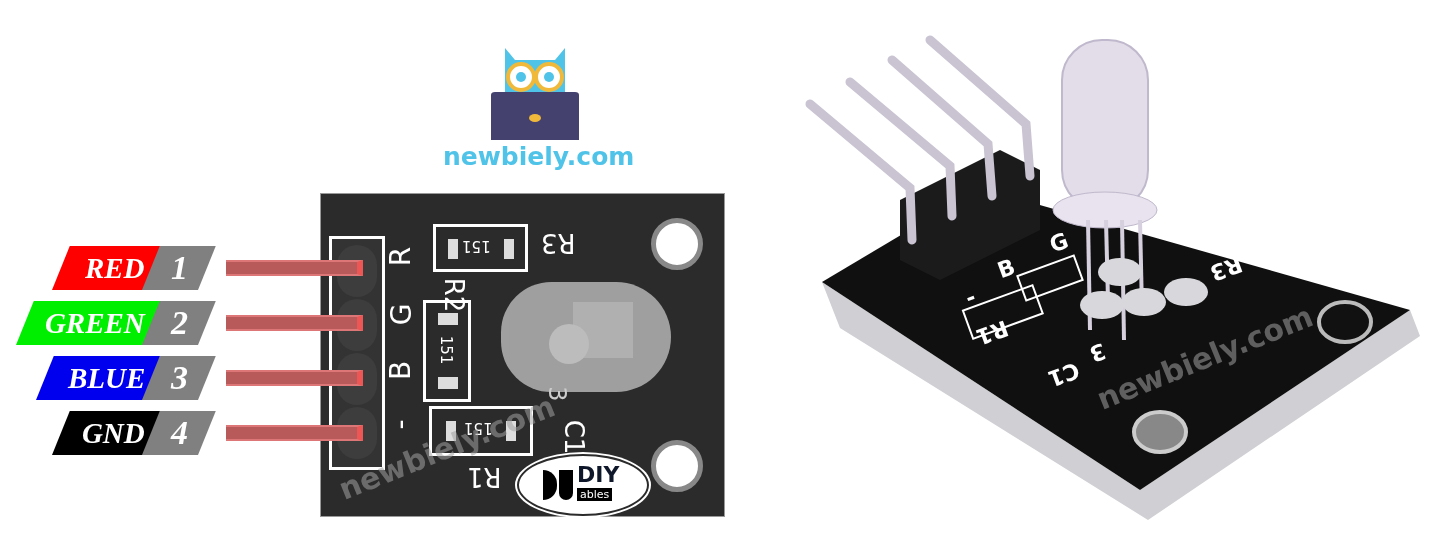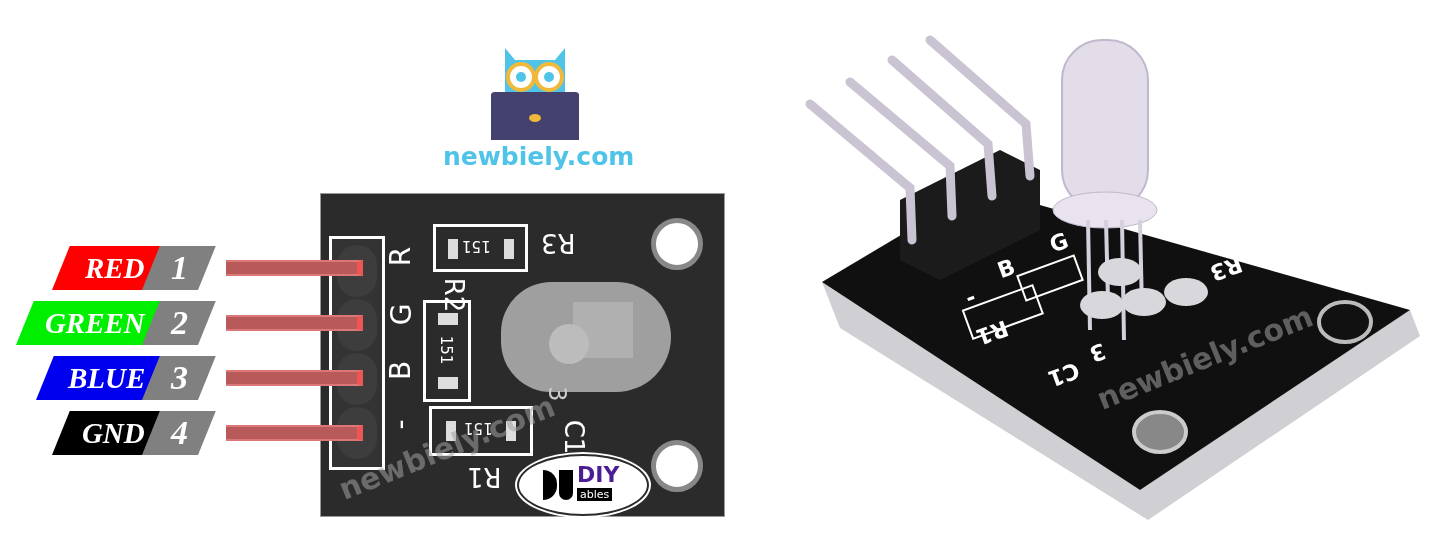--- a/index.html
+++ b/index.html
@@ -119,21 +119,21 @@
   </div>
   <div class="silk" style="left:228px;top:186px;font-size:24px;color:#ccc;transform:rotate(90deg)">3</div>
   <div class="silk" style="left:236px;top:228px;font-size:26px;transform:rotate(90deg)">C1</div>
 
   <div class="abs" style="left:330px;top:24px;width:52px;height:52px;border-radius:50%;background:#fff;border:5px solid #888;box-sizing:border-box"></div>
   <div class="abs" style="left:330px;top:246px;width:52px;height:52px;border-radius:50%;background:#fff;border:5px solid #888;box-sizing:border-box"></div>
 
   <div class="abs" style="left:196px;top:260px;width:128px;height:58px;border-radius:50%;background:#fff;border:2px solid #2b2b2b;box-shadow:0 0 0 2px #fff">
     <div class="abs" style="left:24px;top:14px;width:14px;height:30px;background:#000;border-radius:0 15px 15px 0"></div>
     <div class="abs" style="left:40px;top:14px;width:14px;height:30px;background:#000;border-radius:0 0 10px 10px"></div>
-    <div class="abs" style="left:58px;top:6px;font-size:22px;font-weight:bold;color:#4c1d95;font-family:'DejaVu Sans',sans-serif">DIY</div>
+    <div class="abs" style="left:58px;top:6px;font-size:22px;font-weight:bold;color:#0f172a;font-family:'DejaVu Sans',sans-serif">DIY</div>
     <div class="abs" style="left:58px;top:32px;font-size:11px;color:#fff;background:#000;padding:0 3px;font-family:'DejaVu Sans',sans-serif">ables</div>
   </div>
 </div>
 
 <div class="wire" style="left:226px;top:260px;width:137px"></div>
 <div class="wire" style="left:226px;top:315px;width:137px"></div>
 <div class="wire" style="left:226px;top:370px;width:137px"></div>
 <div class="wire" style="left:226px;top:425px;width:137px"></div>
 
 <div class="wm" style="left:332px;top:430px;transform:rotate(-22deg)">newbiely.com</div>

